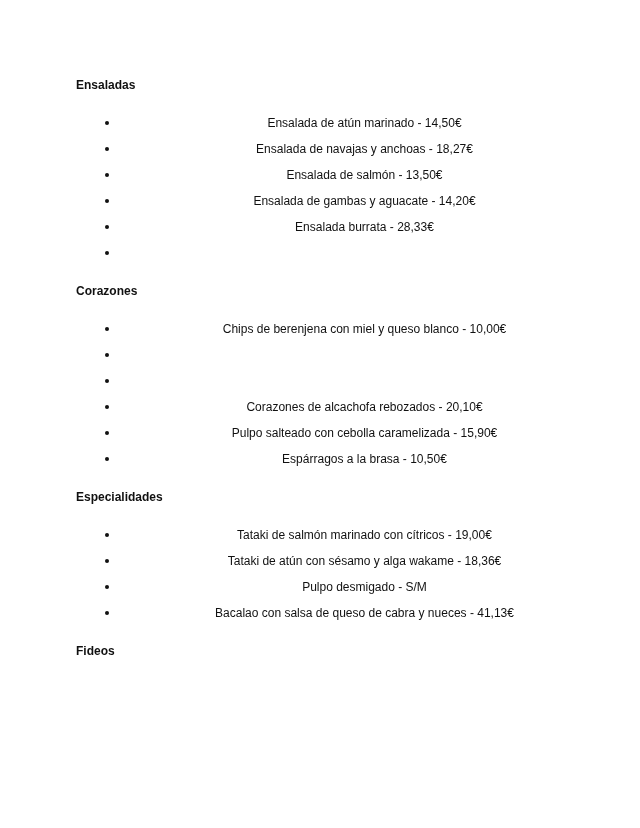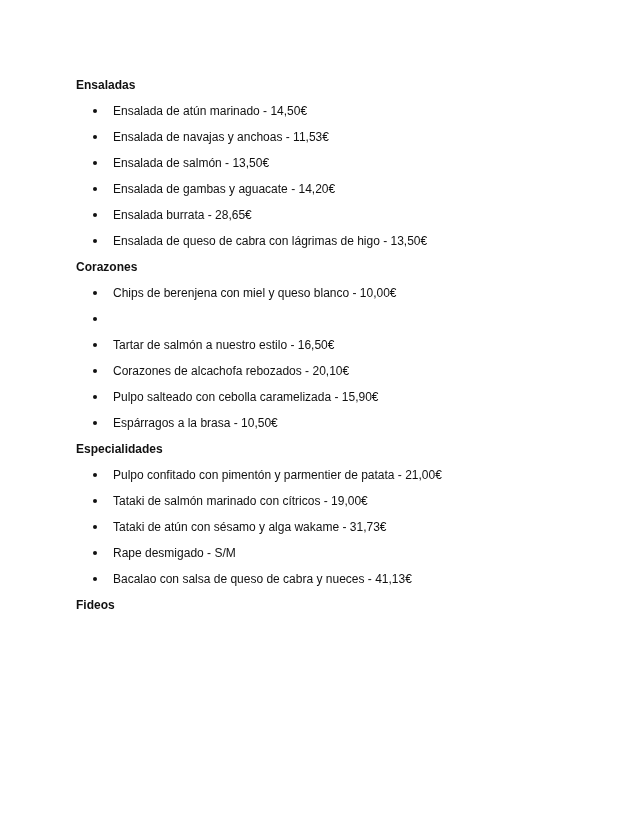--- a/index.html
+++ b/index.html
@@ -6,21 +6,21 @@
     body {
       width: 640px; height: 828px; position: relative; overflow: hidden;
       font-family: "Liberation Sans", sans-serif; color: #111111;
     }
     .page { position: absolute; left: 0; top: 0; width: 640px; height: 588px; }
     .content { position: absolute; left: 76px; top: 74px; width: 540px; }
     .section-heading {
       font-weight: bold; font-size: 12px; line-height: 18px; margin: 0;
       height: 26px; display: flex; align-items: flex-start; padding-top: 2px; box-sizing: border-box;
     }
-    ul.items { list-style: none; margin: 0; padding: 0; }
+    ul.items { list-style: none; margin: 12px; padding: 0; text-align: center; }
     ul.items li {
       position: relative; height: 26px; font-size: 12px; line-height: 18px;
       padding-left: 37px; box-sizing: border-box; padding-top: 2px;
       white-space: nowrap;
     }
     ul.items li .bullet {
       position: absolute; left: 17px; top: 9px; width: 4px; height: 4px;
       border-radius: 50%; background: #111111;
     }
     .section { margin: 0; }
@@ -28,47 +28,46 @@
 </head>
 <body>
 
 <div class="page">
   <div class="content">
 
     <div class="section">
       <h2 class="section-heading">Ensaladas</h2>
       <ul class="items">
         <li><span class="bullet"></span><span>Ensalada de atún marinado - 14,50€</span></li>
-        <li><span class="bullet"></span><span>Ensalada de navajas y anchoas - 11,53€</span></li>
+        <li><span class="bullet"></span><span>Ensalada de navajas y anchoas - 18,27€</span></li>
         <li><span class="bullet"></span><span>Ensalada de salmón - 13,50€</span></li>
         <li><span class="bullet"></span><span>Ensalada de gambas y aguacate - 14,20€</span></li>
-        <li><span class="bullet"></span><span>Ensalada burrata - 28,65€</span></li>
-        <li><span class="bullet"></span><span>Ensalada de queso de cabra con lágrimas de higo - 13,50€</span></li>
+        <li><span class="bullet"></span><span>Ensalada burrata - 28,33€</span></li>
+        <li><span class="bullet"></span></li>
       </ul>
     </div>
 
     <div class="section">
       <h2 class="section-heading">Corazones</h2>
       <ul class="items">
         <li><span class="bullet"></span><span>Chips de berenjena con miel y queso blanco - 10,00€</span></li>
         <li><span class="bullet"></span></li>
-        <li><span class="bullet"></span><span>Tartar de salmón a nuestro estilo - 16,50€</span></li>
+        <li><span class="bullet"></span></li>
         <li><span class="bullet"></span><span>Corazones de alcachofa rebozados - 20,10€</span></li>
         <li><span class="bullet"></span><span>Pulpo salteado con cebolla caramelizada - 15,90€</span></li>
         <li><span class="bullet"></span><span>Espárragos a la brasa - 10,50€</span></li>
       </ul>
     </div>
 
     <div class="section">
       <h2 class="section-heading">Especialidades</h2>
       <ul class="items">
-        <li><span class="bullet"></span><span>Pulpo confitado con pimentón y parmentier de patata - 21,00€</span></li>
         <li><span class="bullet"></span><span>Tataki de salmón marinado con cítricos - 19,00€</span></li>
-        <li><span class="bullet"></span><span>Tataki de atún con sésamo y alga wakame - 31,73€</span></li>
-        <li><span class="bullet"></span><span>Rape desmigado - S/M</span></li>
+        <li><span class="bullet"></span><span>Tataki de atún con sésamo y alga wakame - 18,36€</span></li>
+        <li><span class="bullet"></span><span>Pulpo desmigado - S/M</span></li>
         <li><span class="bullet"></span><span>Bacalao con salsa de queso de cabra y nueces - 41,13€</span></li>
       </ul>
     </div>
 
     <div class="section">
       <h2 class="section-heading">Fideos</h2>
     </div>
 
   </div>
 </div>

